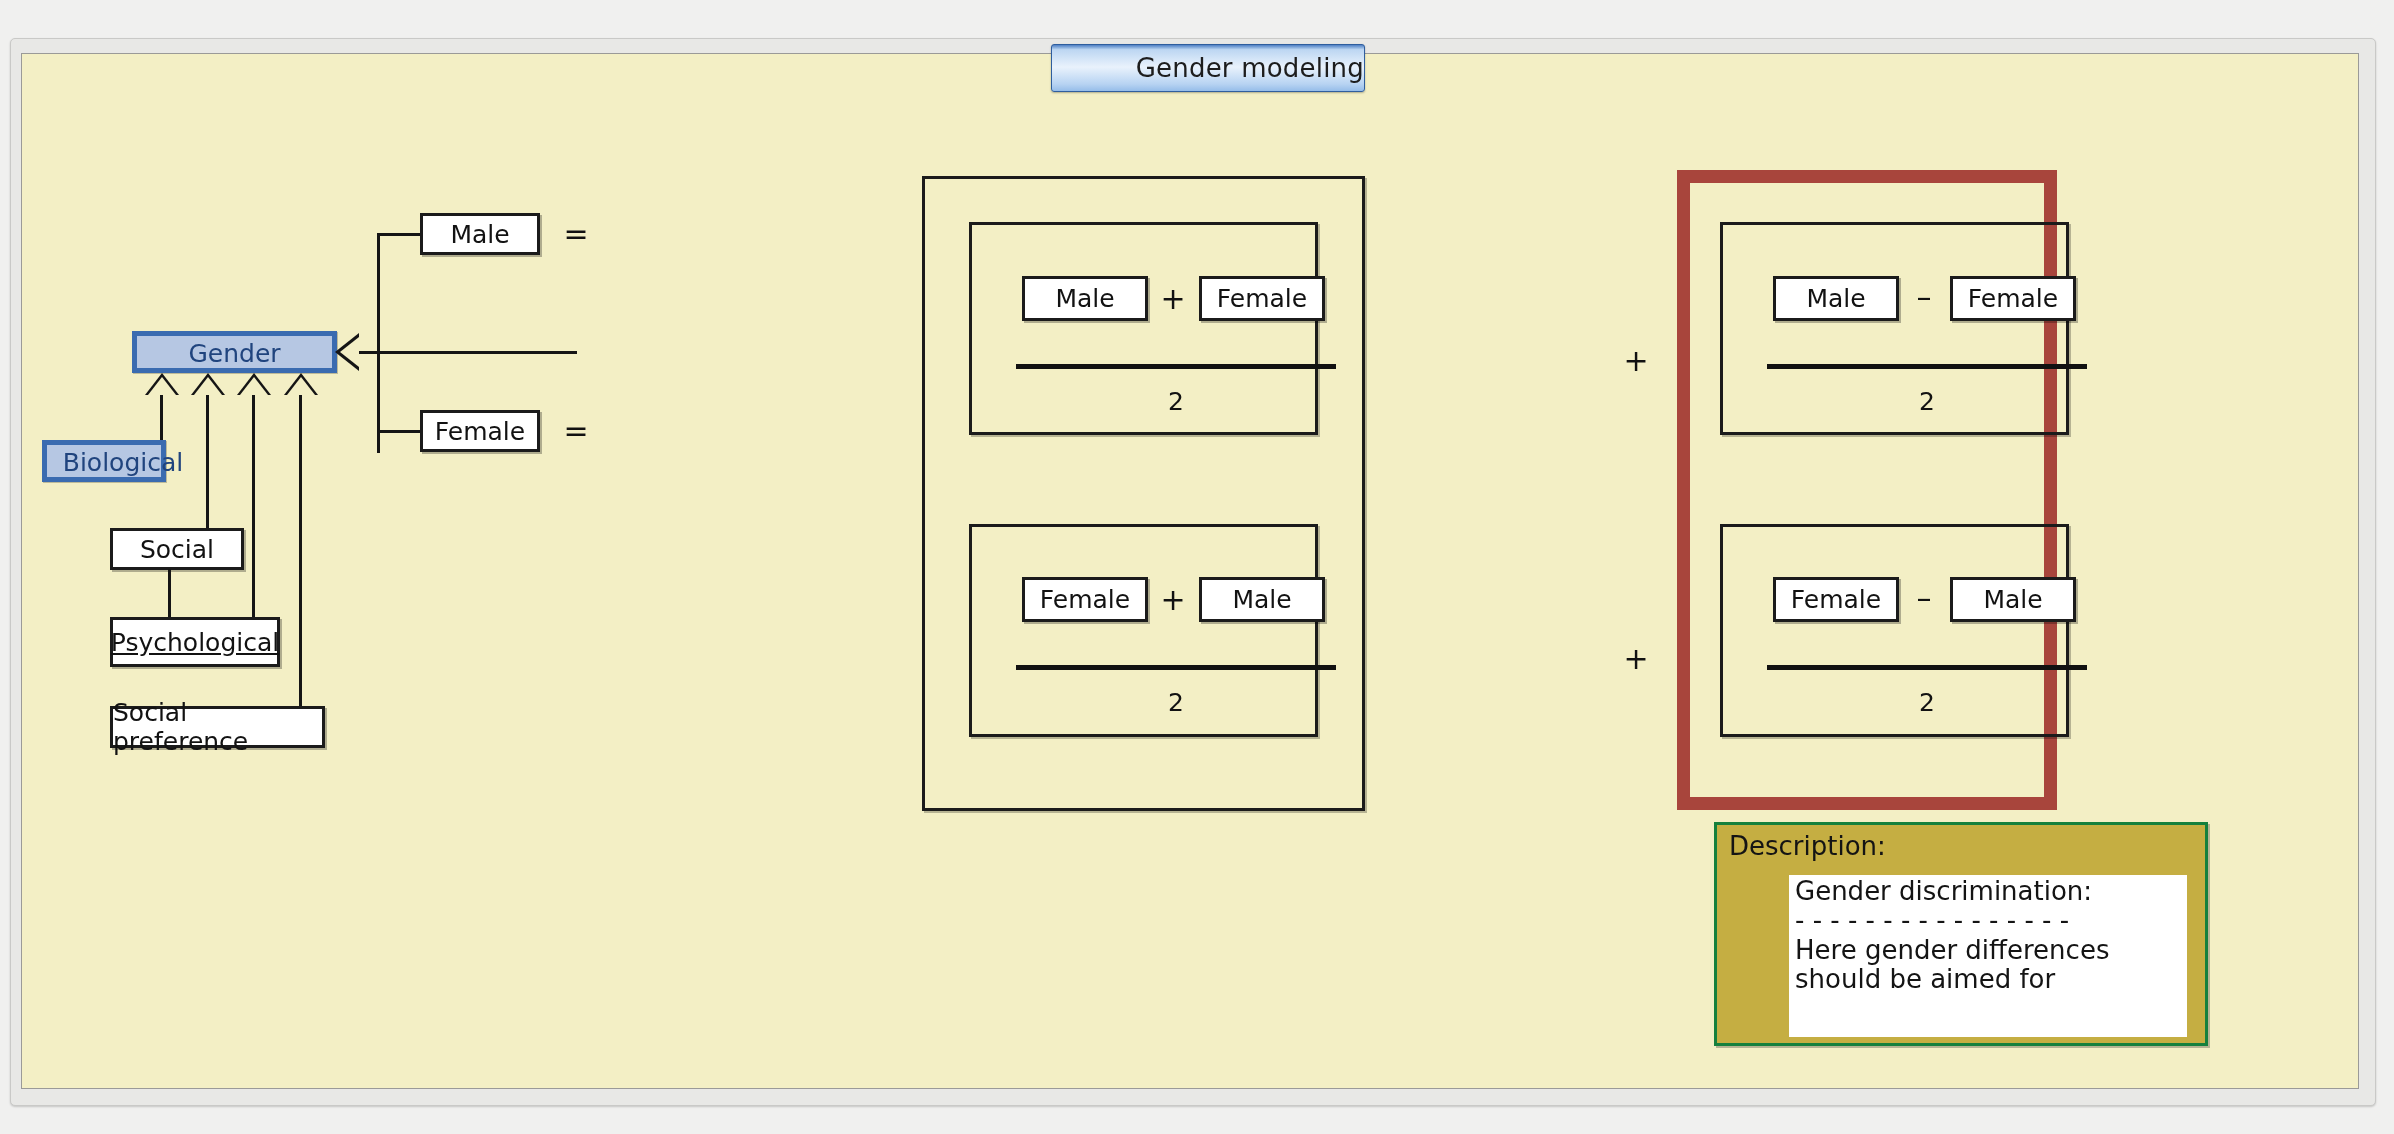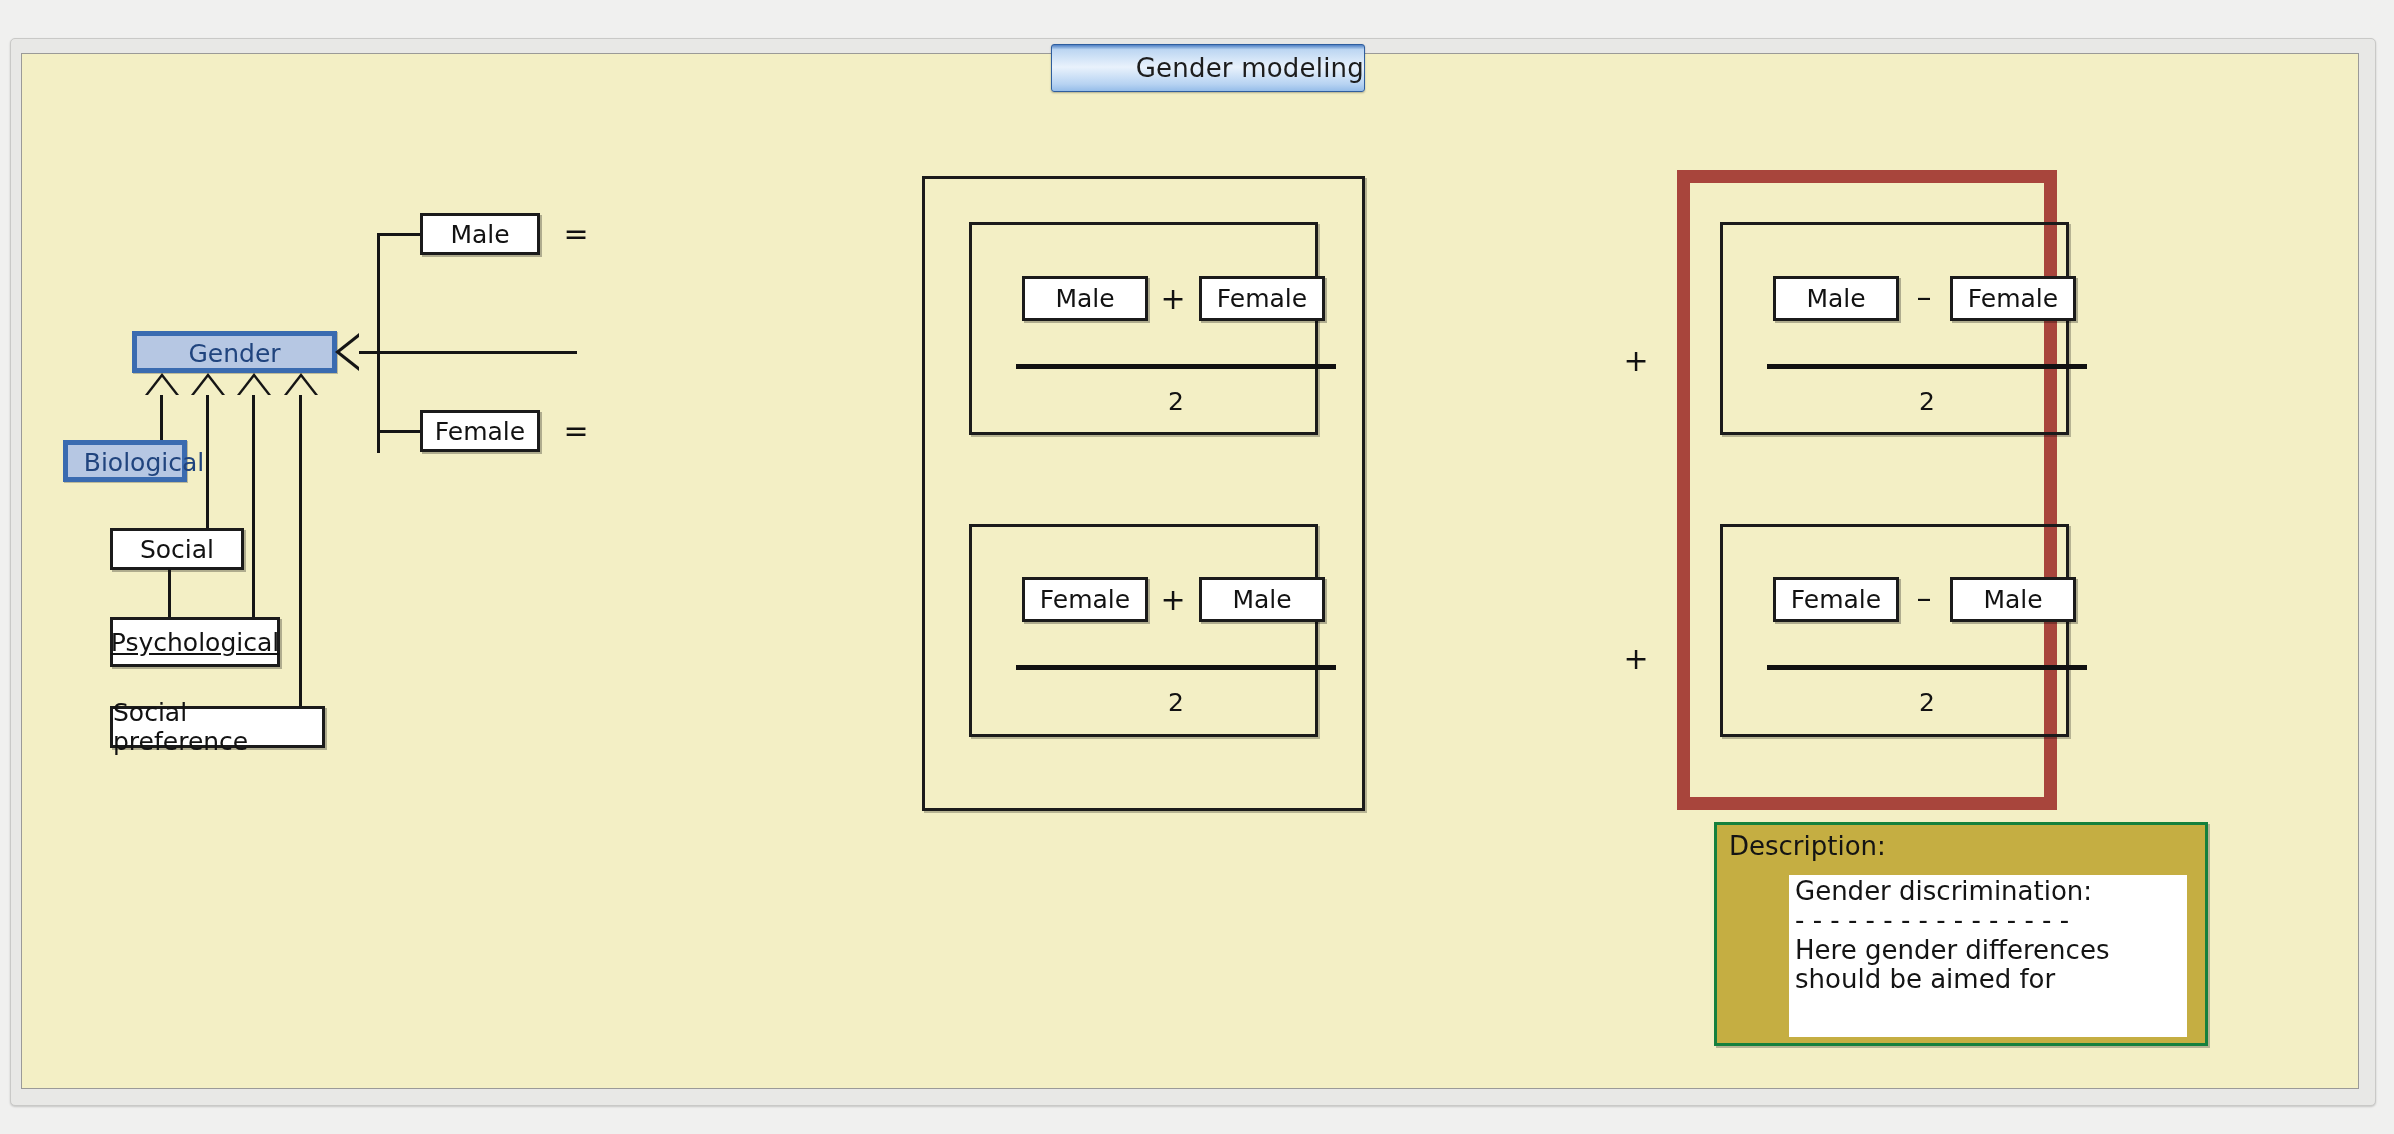--- a/index.html
+++ b/index.html
@@ -146,21 +146,21 @@
     <div class="tri" style="left:262px;top:319px;">
         <i></i>
         <b></b>
       </div>
 
     <div class="line" style="left:138px;top:341px;width:3px;height:55px;"></div>
     <div class="line" style="left:184px;top:341px;width:3px;height:143px;"></div>
     <div class="line" style="left:230px;top:341px;width:3px;height:232px;"></div>
     <div class="line" style="left:277px;top:341px;width:3px;height:321px;"></div>
 
-    <div class="node sel" style="left:41px;top:386px;width:124px;height:42px;padding-left:38px;">
+    <div class="node sel" style="left:20px;top:386px;width:124px;height:42px;padding-left:38px;">
       <span>Biological</span>
     </div>
 
     <div class="node" style="left:88px;top:474px;width:134px;height:42px;">
       <span>Social</span>
     </div>
     <div class="line" style="left:146px;top:515px;width:3px;height:50px;"></div>
 
     <div class="node" style="left:88px;top:563px;width:170px;height:50px;text-decoration:underline;">
       <span>Psychological</span>

